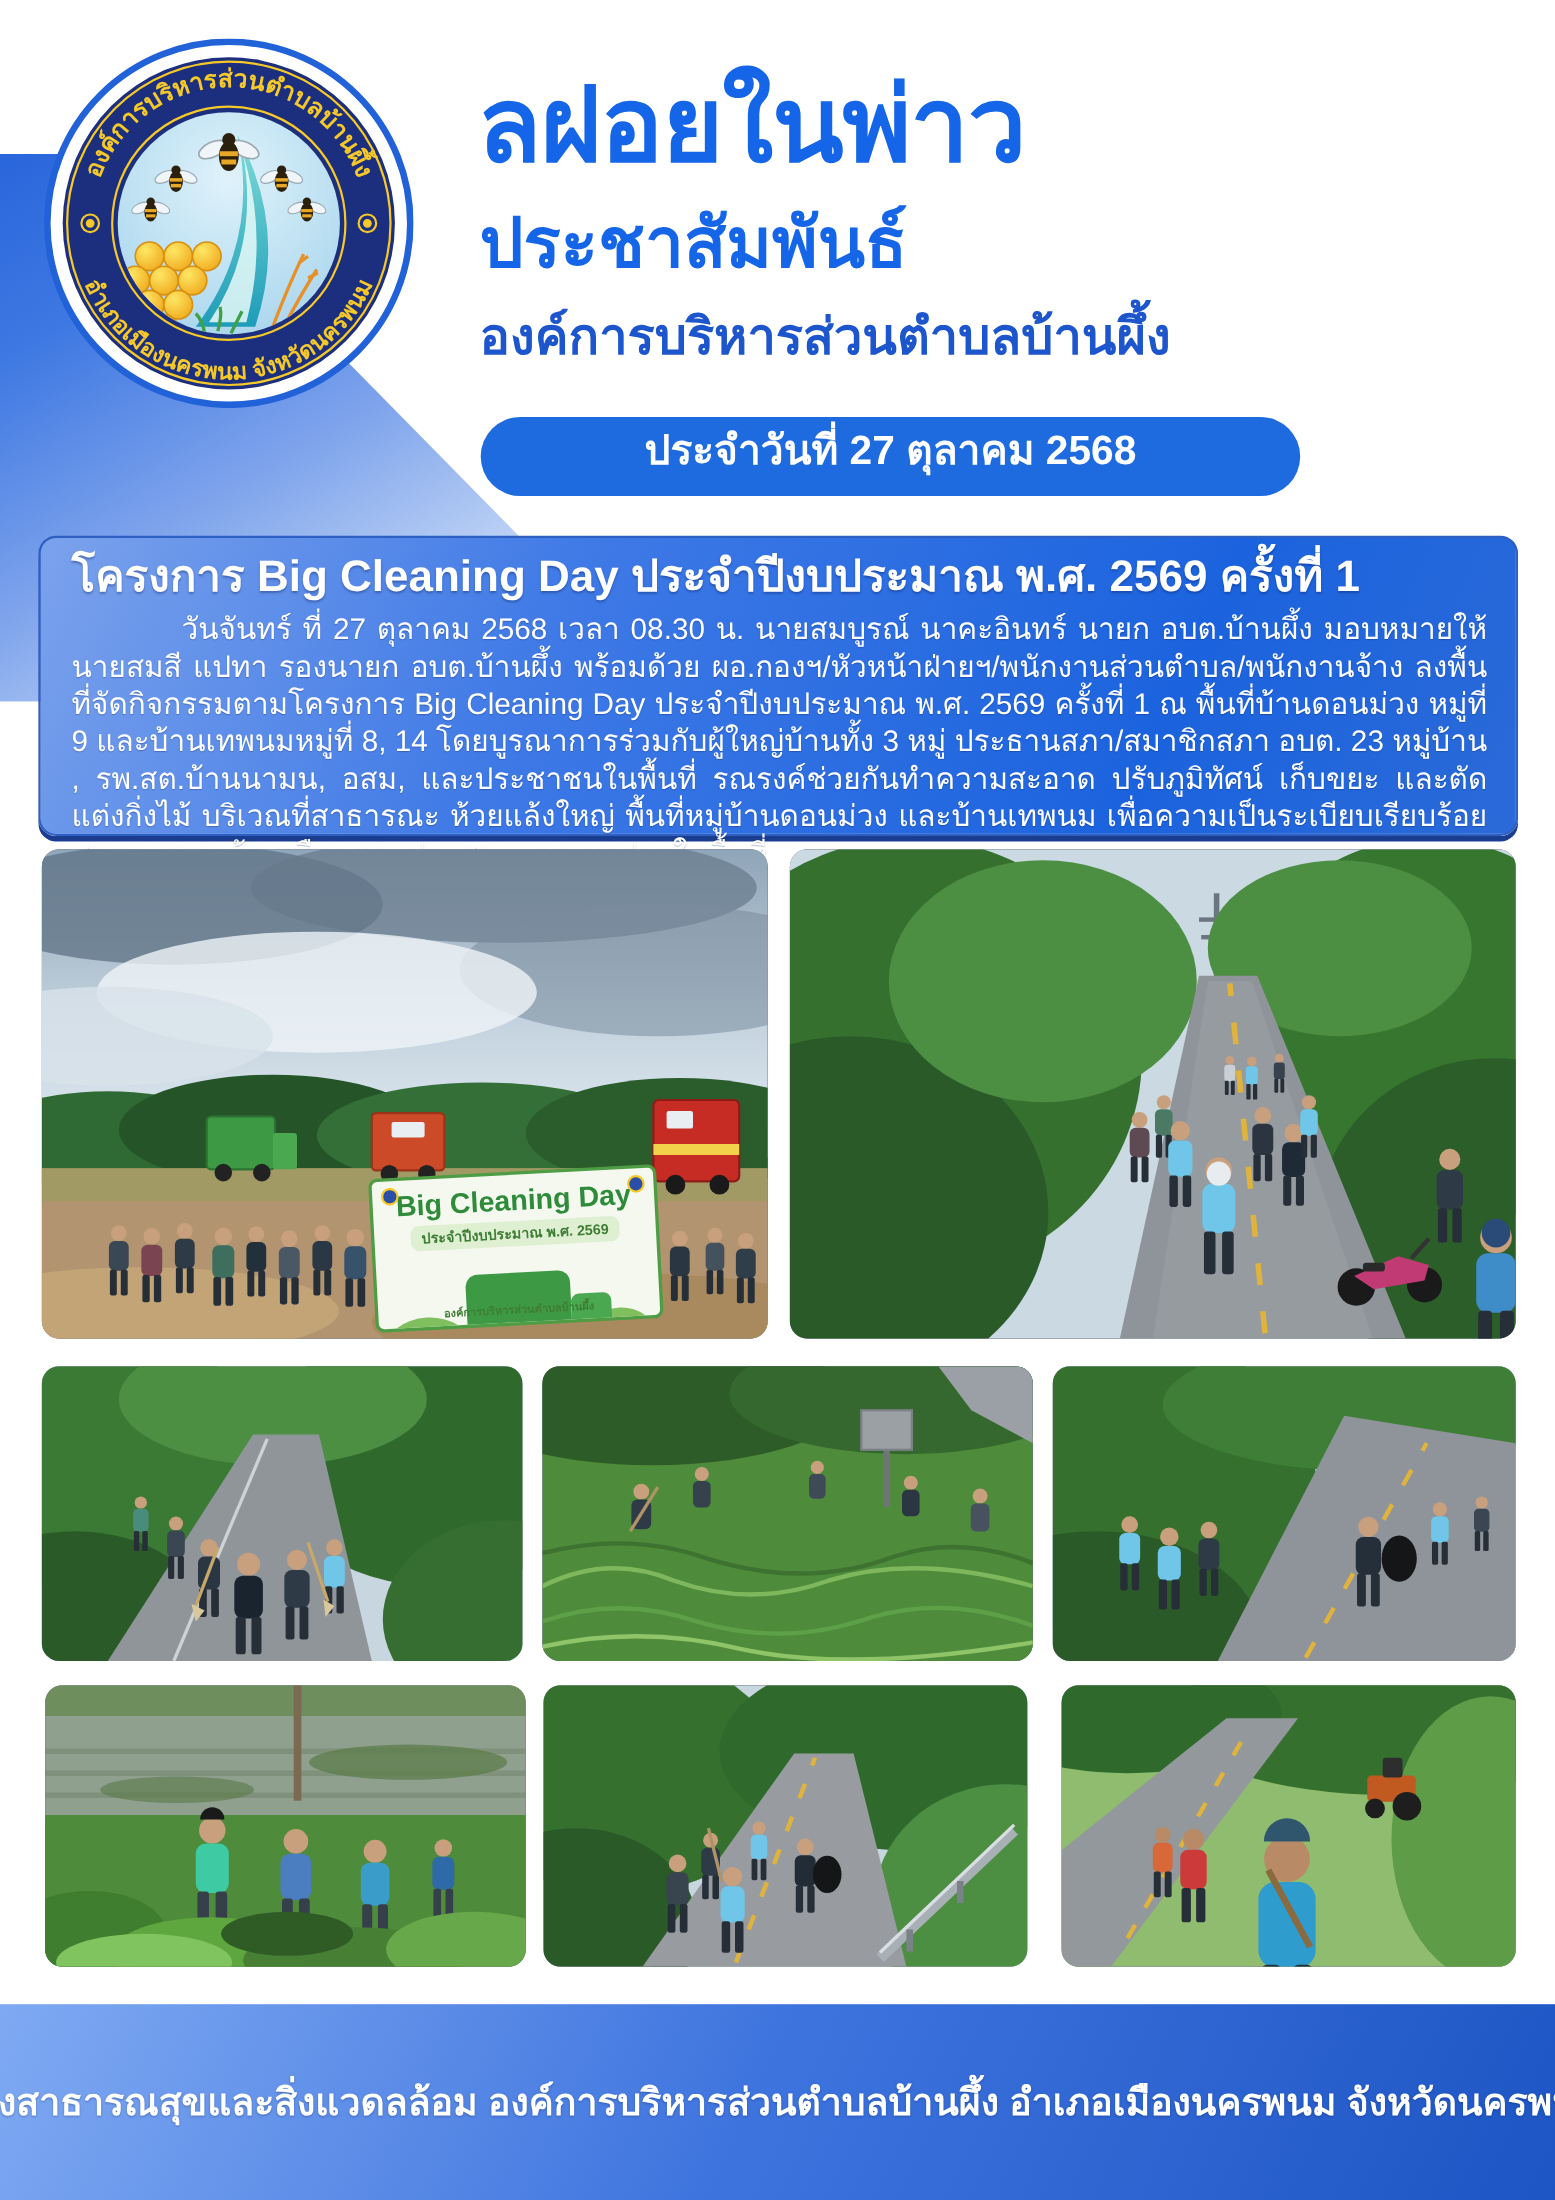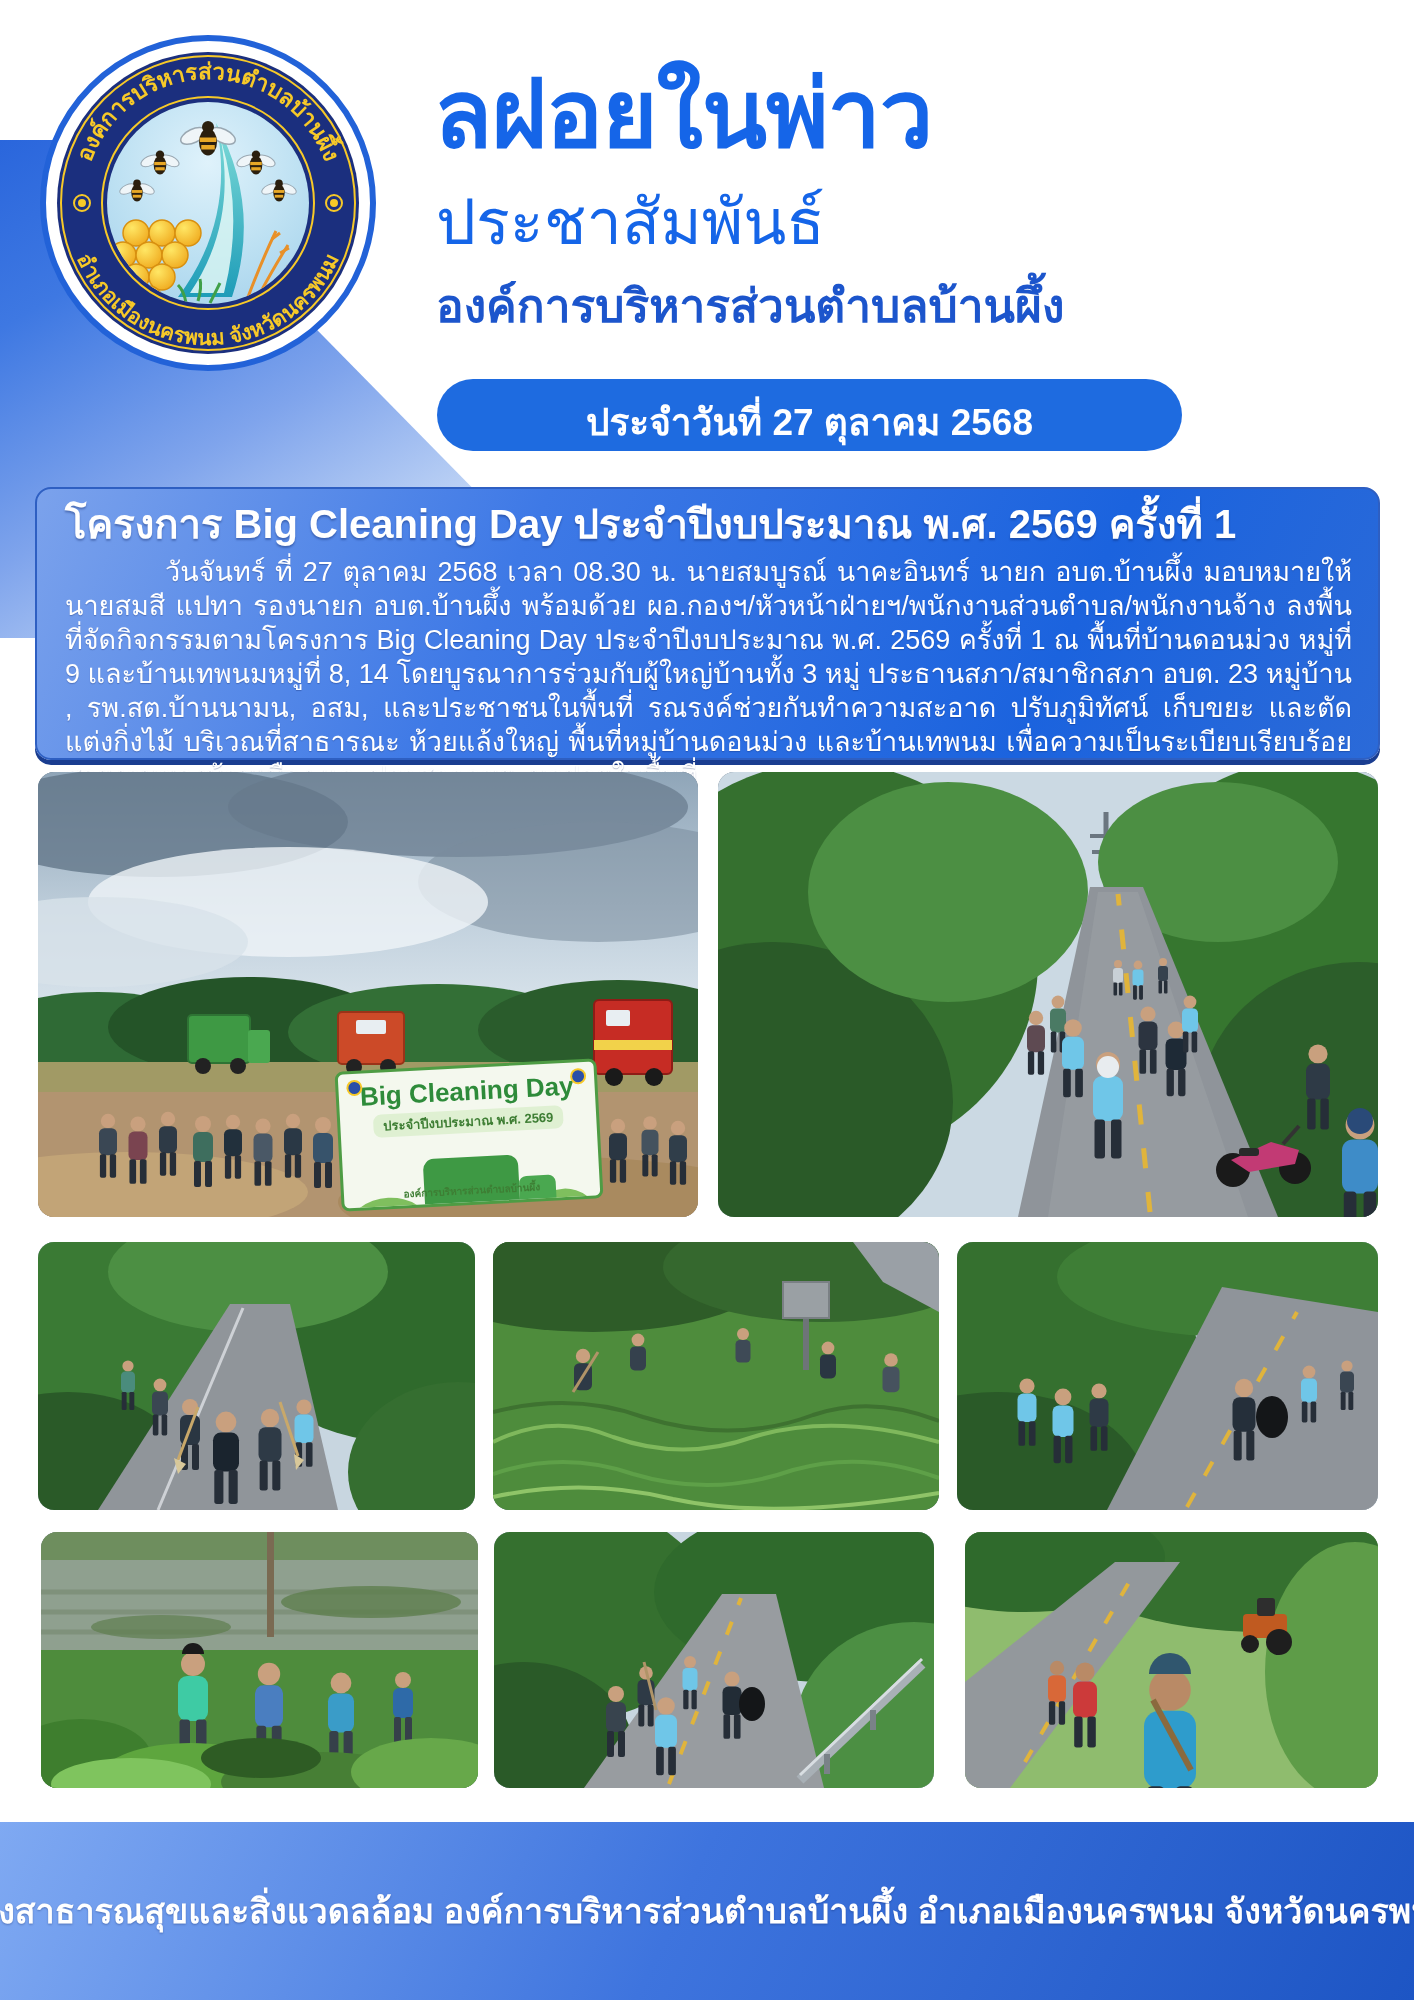--- a/index.html
+++ b/index.html
@@ -10,26 +10,26 @@
   
   .diag-band{
     position:absolute;left:0;top:140px;width:620px;height:498px;
     clip-path:polygon(0 0,21% 0,100% 100%,0 100%);
     background:linear-gradient(150deg,#2A66DC 0%,#3E78E2 22%,#7FA4EC 50%,#C6D9F6 76%,#F4F9FE 96%);
     z-index:1;
   }
   .logo-wrap{position:absolute;left:40px;top:35px;width:336px;height:336px;z-index:3;}
   .masthead{position:absolute;left:434px;top:0;z-index:2;}
   .mast-line1{position:absolute;left:0;top:62px;width:960px;font-size:95px;font-weight:800;color:#1565E8;line-height:1.1;letter-spacing:-1px;white-space:nowrap;}
-  .mast-line2{position:absolute;left:2px;top:188px;width:960px;font-size:63px;font-weight:400;color:#1565E8;line-height:1.1;white-space:nowrap;}
+  .mast-line2{position:absolute;left:2px;top:188px;width:960px;font-size:63px;font-weight:700;color:#1565E8;line-height:1.1;white-space:nowrap;}
   .mast-line3{position:absolute;left:2px;top:281px;width:980px;font-size:46px;font-weight:700;color:#1C55CC;line-height:1.1;white-space:nowrap;}
   .date-pill{
     position:absolute;left:437px;top:379px;width:745px;height:72px;border-radius:36px;
     background:#1E6BE0;color:#ffffff;font-size:37px;font-weight:700;
-    display:flex;align-items:flex-end;justify-content:center;z-index:2;white-space:nowrap;
+    display:flex;align-items:flex-start;justify-content:center;z-index:2;white-space:nowrap;
   }
   .article-card{
     position:absolute;left:35px;top:487px;width:1345px;height:273px;border-radius:16px;
     background:linear-gradient(115deg,#7BA2EC 0%,#3E79E6 35%,#1B63DE 75%,#2B6AD8 100%);
     border:2px solid #2E5FC2;box-shadow:0 5px 0 #1A3D90;box-sizing:border-box;
     color:#ffffff;z-index:2;padding:10px 26px 0 28px;
   }
   .article-title{font-size:40px;font-weight:800;line-height:1.25;white-space:nowrap;text-shadow:0 2px 2px rgba(10,30,90,.35);}
   .article-body{
     margin-top:6px;font-size:27px;line-height:34px;text-align:justify;

